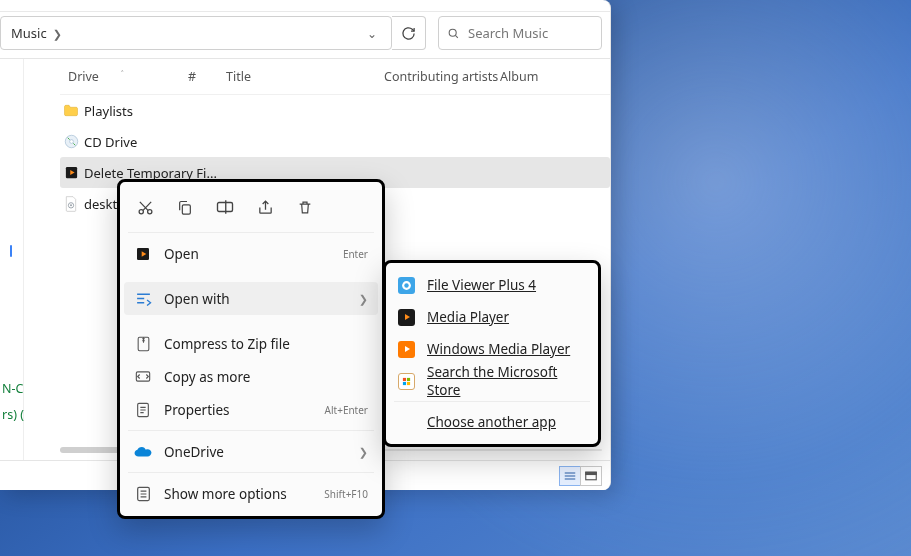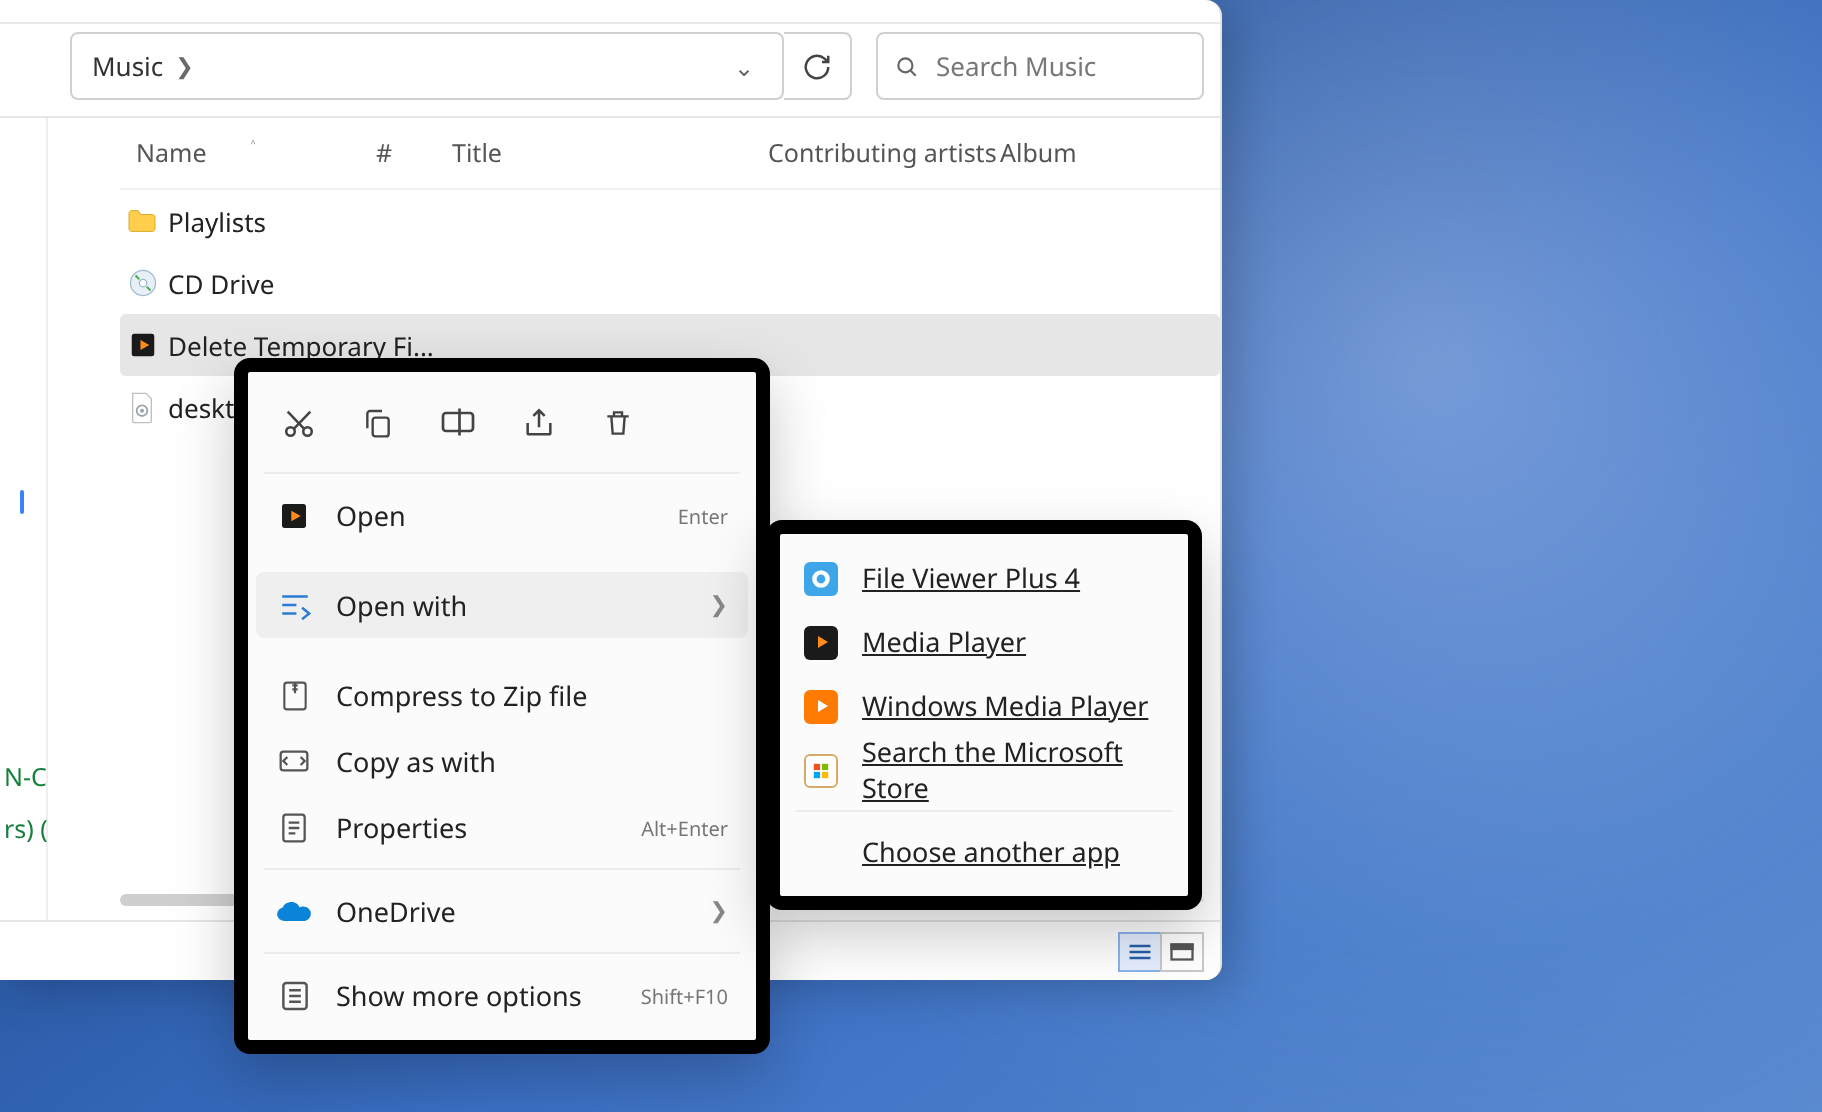--- a/index.html
+++ b/index.html
@@ -21,21 +21,21 @@
   .topbar {
     height:12px; border-bottom:1px solid #e9e9e9;
   }
   .addrrow {
     display:flex; align-items:center; gap:12px; padding:4px 8px 8px 0;
     border-bottom:1px solid #e5e5e5;
   }
   .addrbox {
     flex:1; display:flex; align-items:center; height:34px;
     border:1px solid #d0d0d0; border-radius:4px; padding:0 6px 0 6px;
-    color:#333; font-size:13px;margin-left:35px;
+    color:#333; font-size:13px;
   }
   .addrbox .crumb { padding:0 4px; }
   .chevron { color:#6a6a6a; font-size:11px; padding:0 4px 0 2px; }
   .addrbox .spacer { flex:1; }
   .addrbox .dd { color:#666; font-size:12px; padding:0 8px; }
   .refresh { width:34px; height:34px; display:flex; align-items:center; justify-content:center;
     border:1px solid #d0d0d0; border-left:none; margin-left:-12px; border-radius:0 4px 4px 0; color:#444;}
   .searchbox {
     width:164px; height:34px; border:1px solid #d0d0d0; border-radius:4px;
     display:flex; align-items:center; padding:0 8px; gap:8px; color:#666; font-size:13px;
@@ -68,21 +68,21 @@
   .statusbar .spacer{flex:1;}
   .viewbtn { width:22px; height:20px; border:1px solid #c9c9c9; display:flex; align-items:center; justify-content:center;
      font-size:11px; color:#555; margin-left:-1px;}
   .viewbtn.active{ background:#e5efff; border-color:#8ab4f0; color:#2b5fa8;}
   .scroll-hint { position:absolute; left:36px; right:8px; bottom:34px; height:12px;}
   .scroll-hint::before{content:"";position:absolute;left:0;right:0;top:4px;height:2px;background:#e9e9e9;border-radius:2px;}
   .scroll-hint::after{content:"";position:absolute;left:0;width:58%;top:2px;height:6px;background:#cfcfcf;border-radius:3px;}
   .leftclip { position:absolute; left:0; bottom:62px; font-size:12.5px; color:#15803d; line-height:26px; padding-left:2px;}
   
   .ctx {
-    position:absolute; width:268px; background:#fbfbfb; border:7px solid #000000; border-radius:8px;
+    position:absolute; width:268px; background:#fbfbfb; border:3px solid #000000; border-radius:8px;
     box-shadow:0 12px 30px rgba(0,0,0,0.22); padding:6px 0; font-size:13.5px; color:#222;
   }
   .ctx1 { left:117px; top:179px; }
   .ctx .iconrow { display:flex; gap:18px; padding:8px 14px 10px 14px;}
   .ctx .iconbtn { width:22px;height:22px; display:flex; align-items:center; justify-content:center; color:#444;}
   .ctx .sep { height:1px; background:#ececec; margin:4px 8px;}
   .ctx .item { display:flex; align-items:center; height:33px; padding:0 14px; gap:12px; position:relative;}
   .ctx .item .mic { width:18px; display:flex; justify-content:center;}
   .ctx .item .txt { flex:1;}
   .ctx .item .accel { color:#777; font-size:10px;}
@@ -122,21 +122,21 @@
       <input placeholder="Search Music" style="">
     </div>
   </div>
 
   <div class="content">
     <div class="navstrip">
       <div class="sel"></div>
     </div>
     <div class="filepane">
       <div class="cols">
-        <div class="c-name"><span>Name</span><span class="sortarrow">˄</span></div>
+        <div class="c-name"><span>Drive</span><span class="sortarrow">˄</span></div>
         <div class="c-num">#</div>
         <div class="c-title">Title</div>
         <div class="c-artist">Contributing artists</div>
         <div class="c-album">Album</div>
       </div>
       <div class="rows">
         <div class="row">
           <span class="ic">
             <svg class="folder-ic" viewBox="0 0 24 20">
                 <path d="M2 4c0-1 1-2 2-2h5l2 3h9c1 0 2 1 2 2v9c0 1-1 2-2 2H4c-1 0-2-1-2-2z" fill="#ffcf4b" stroke="#d6a320" stroke-width="0.7"></path>
@@ -264,21 +264,21 @@
       </span>
     <span class="txt">Compress to Zip file</span>
   </div>
   <div class="item">
     <span class="mic">
         <svg width="16" height="15" viewBox="0 0 24 20" fill="none" stroke="#555" stroke-width="1.7">
           <rect x="2" y="3" width="20" height="14" rx="2"></rect>
           <path d="M7 7l-3 3 3 3M17 7l3 3-3 3"></path>
         </svg>
       </span>
-    <span class="txt">Copy as with</span>
+    <span class="txt">Copy as more</span>
   </div>
   <div class="item">
     <span class="mic">
         <svg width="14" height="16" viewBox="0 0 20 24" fill="none" stroke="#555" stroke-width="1.7">
           <rect x="2" y="2" width="16" height="20" rx="2"></rect>
           <path d="M6 8h8M6 12h8M6 16h5"></path>
         </svg>
       </span>
     <span class="txt">Properties</span>
     <span class="accel">Alt+Enter</span>

